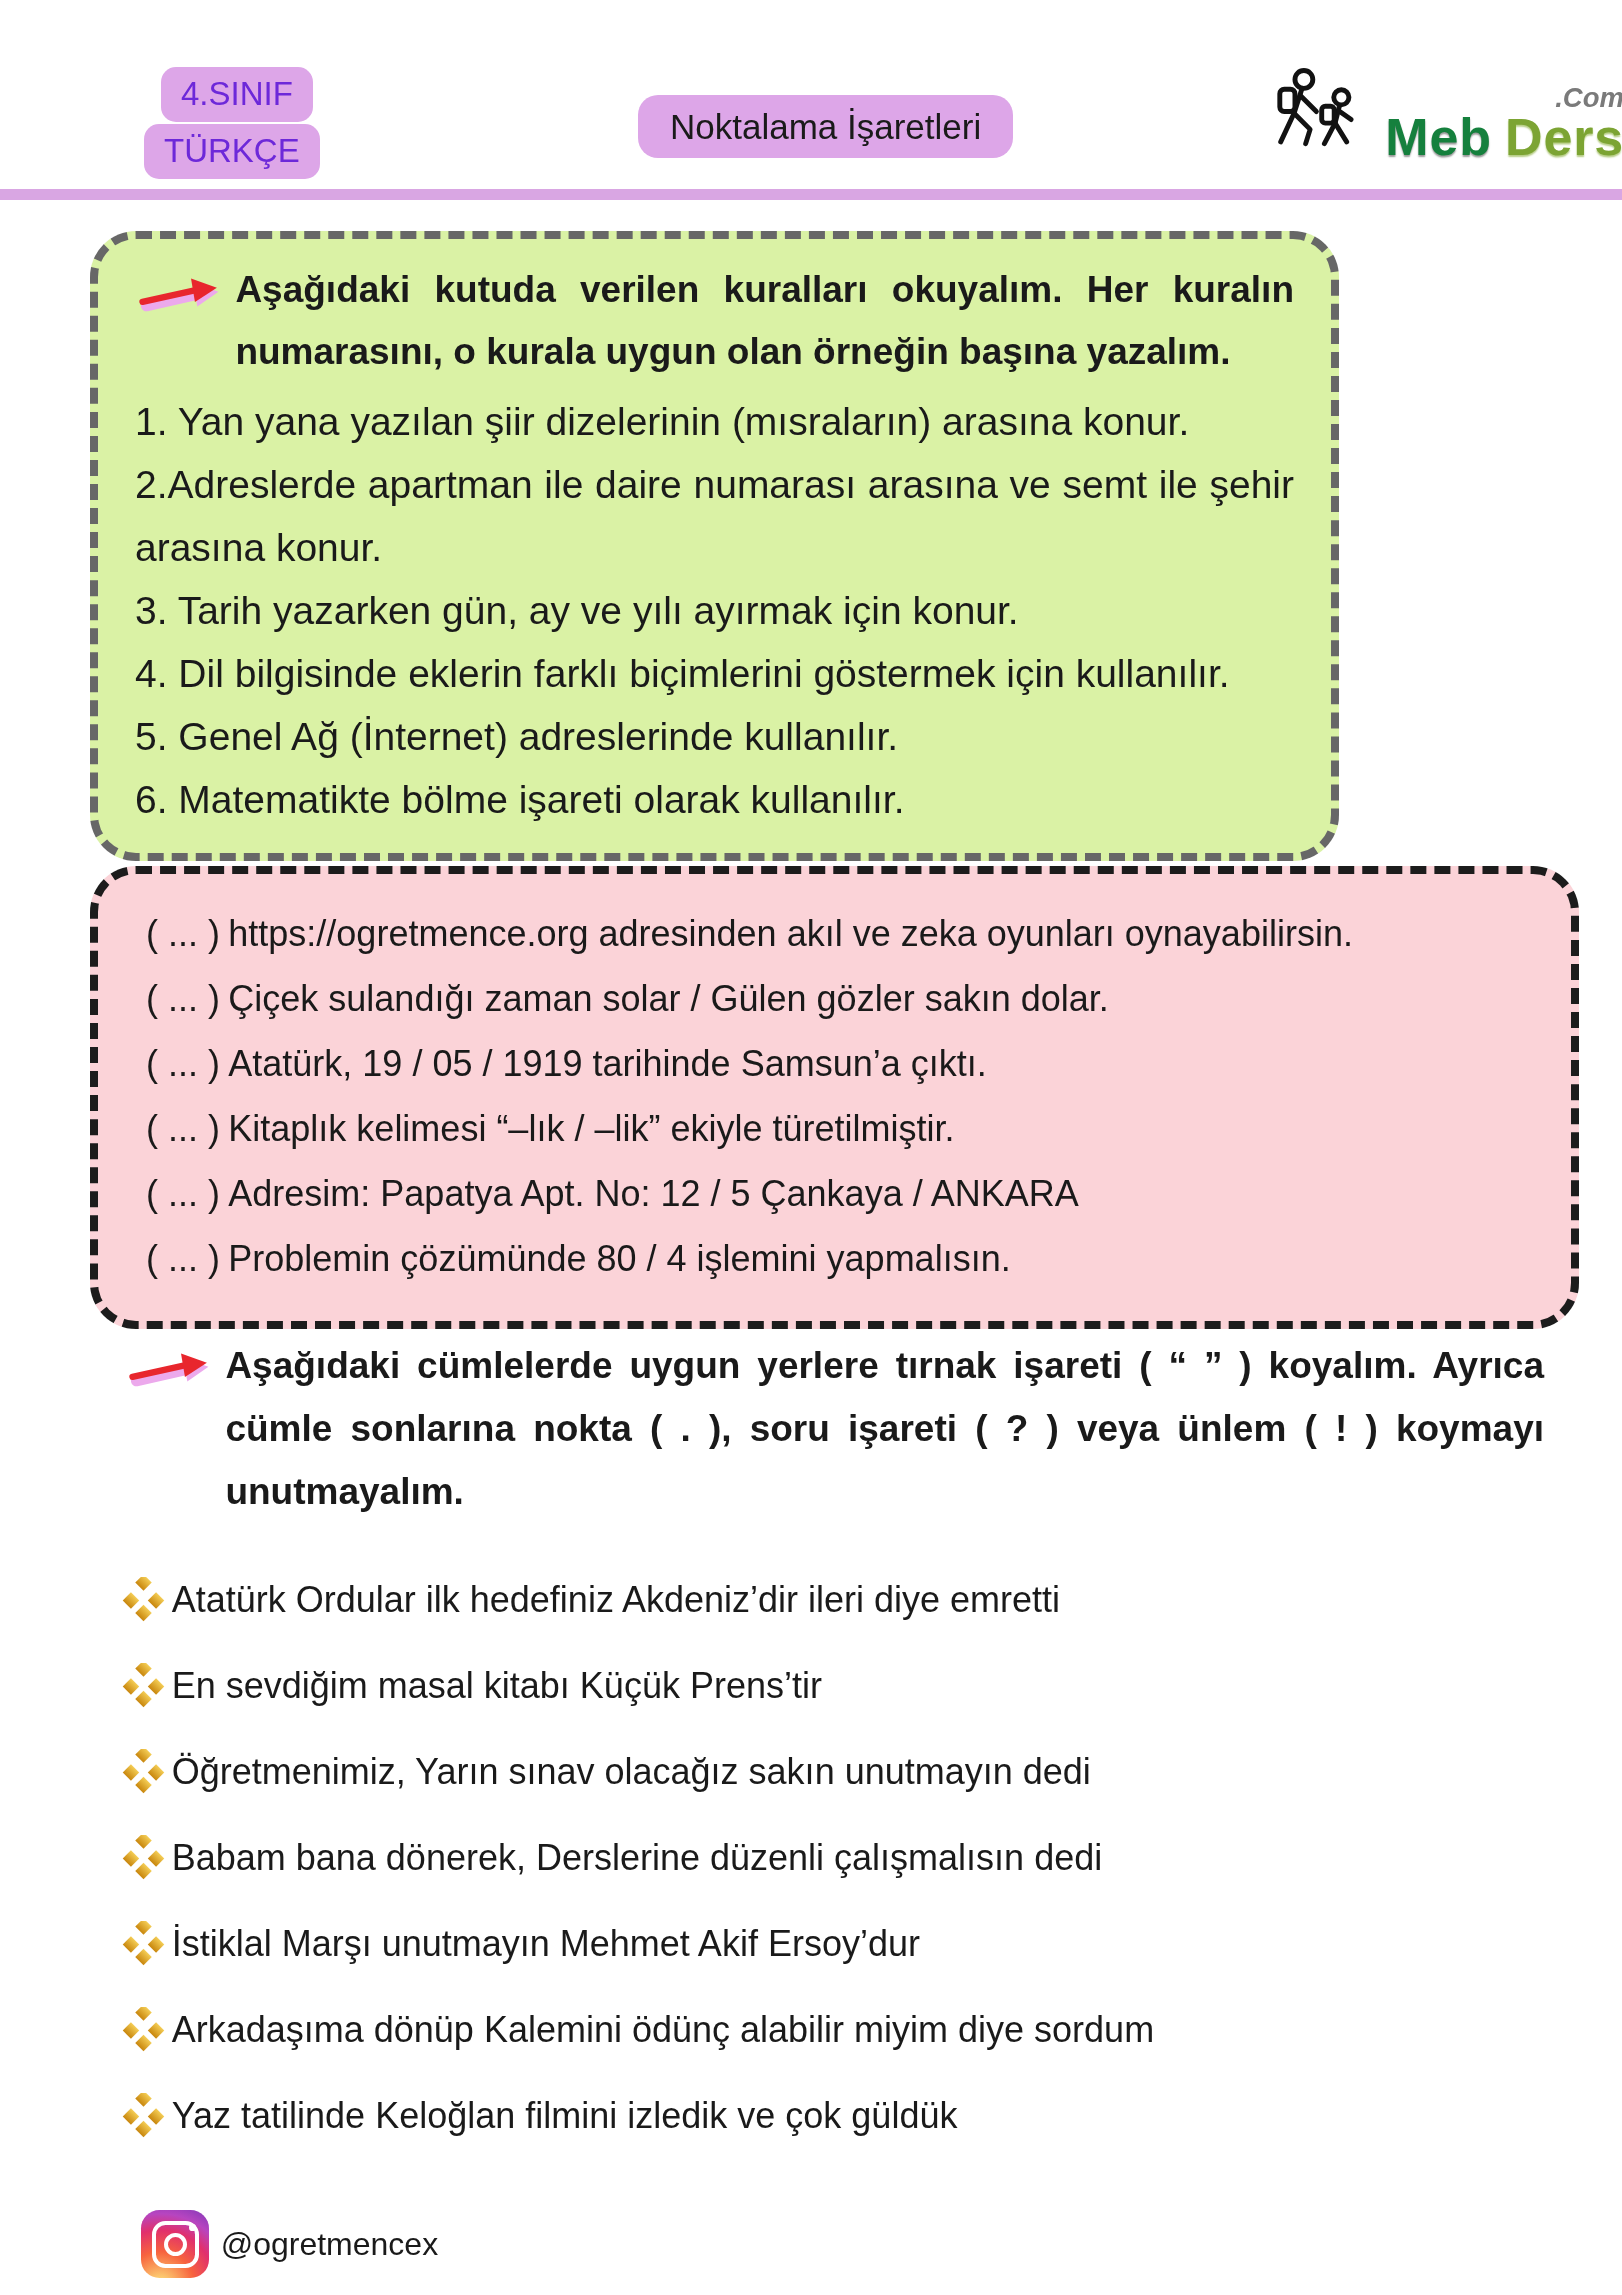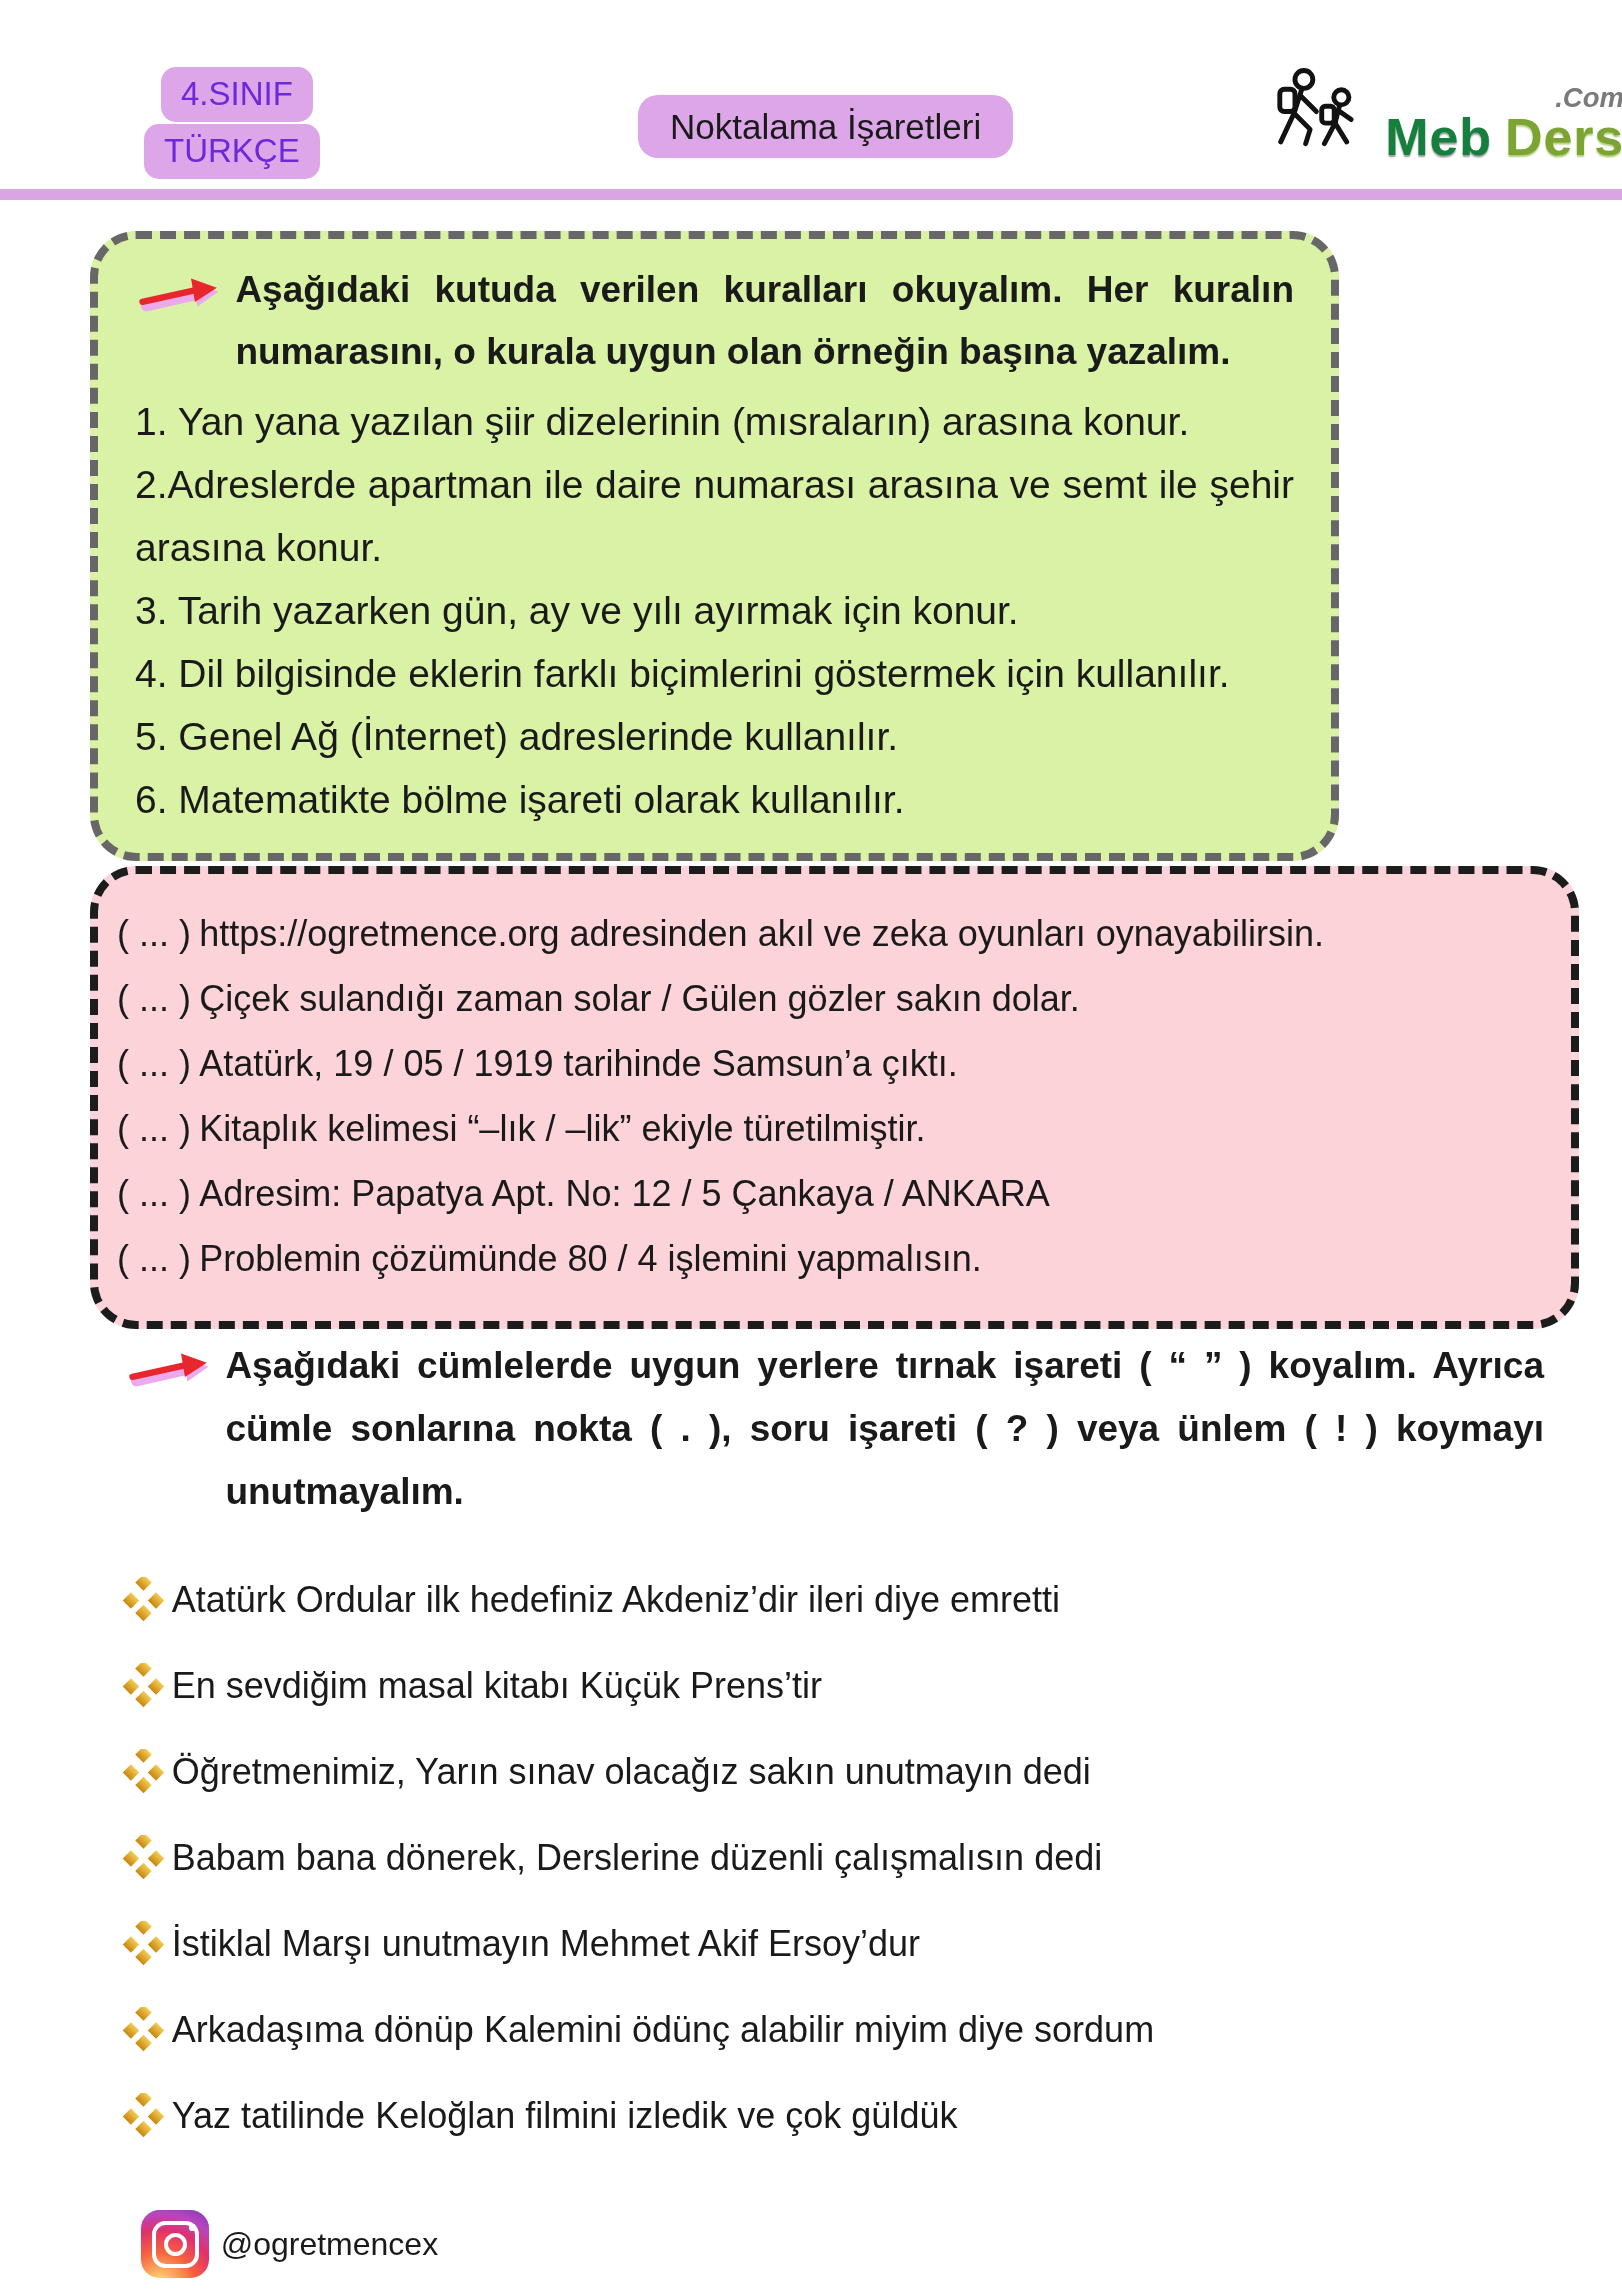--- a/index.html
+++ b/index.html
@@ -86,21 +86,21 @@
   }
 
   
   #examples-box {
     position: absolute;
     left: 90px; top: 866px;
     width: 1489px;
     background: #fbd3d8;
     border: 8.3px dashed #1c1c1c;
     border-radius: 46px;
-    padding: 27px 37px 30px 19px;
+    padding: 27px 37px 30px 48px;
   }
   .example-line {
     font-size: 36px;
     line-height: 65px;
     white-space: nowrap;
   }
   .blank { margin-right: 8.3px; }
 
   
   #quotes-instruction {

